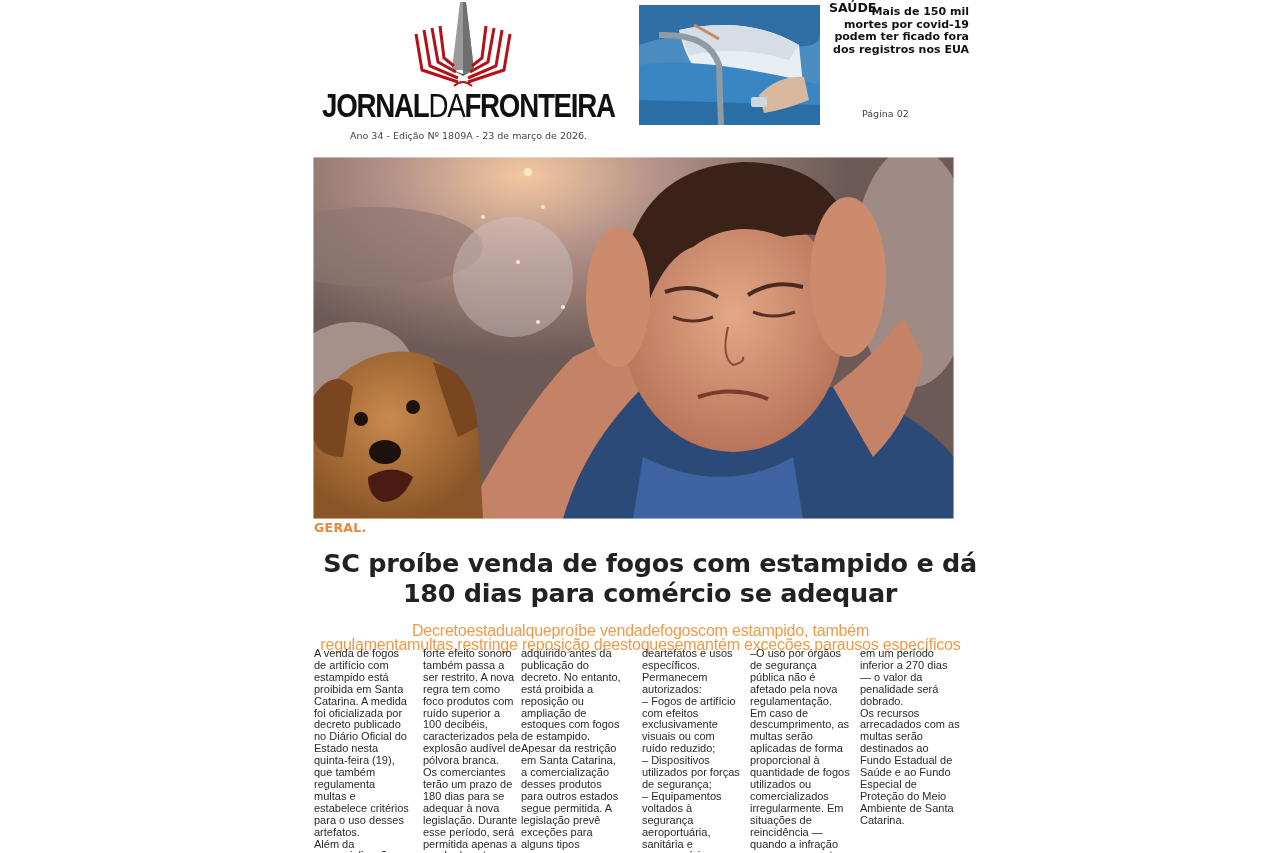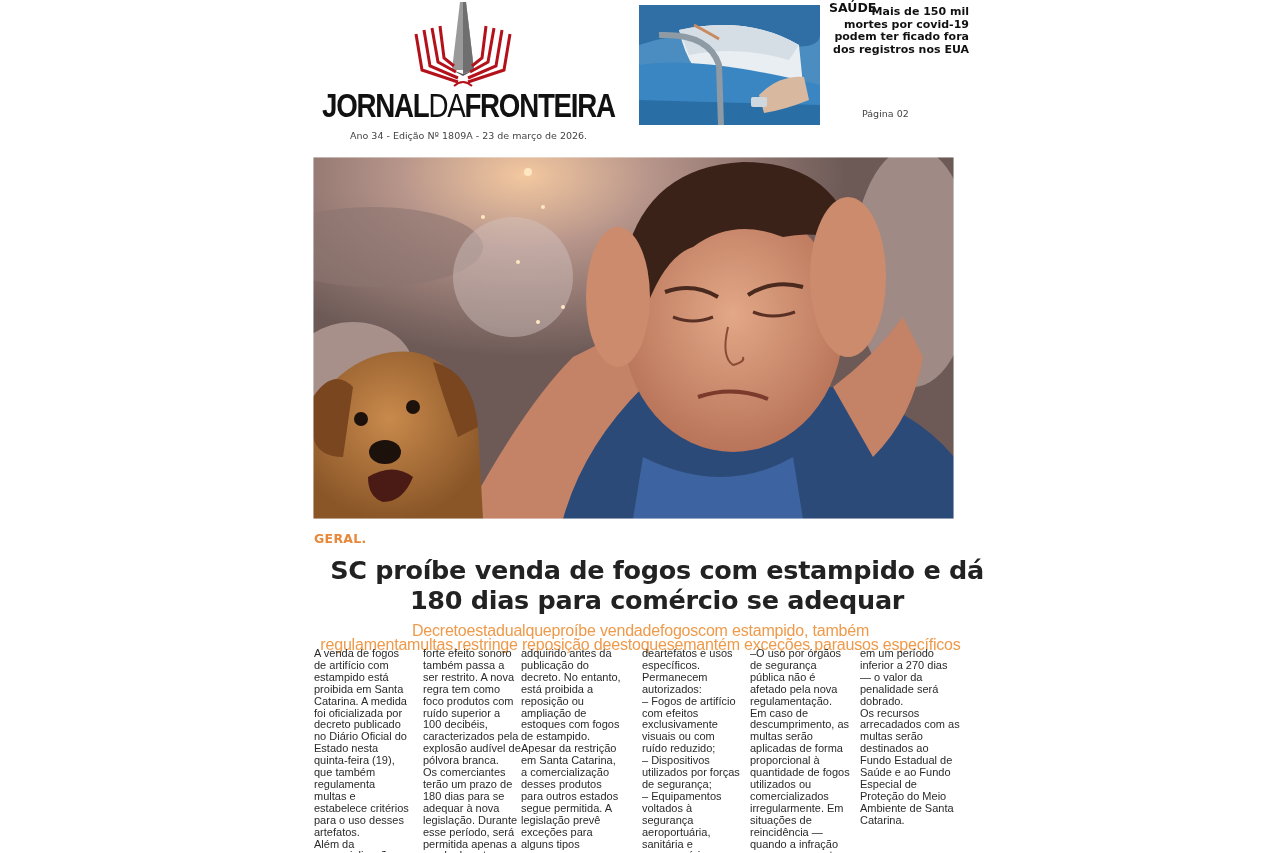--- a/index.html
+++ b/index.html
@@ -36,21 +36,21 @@
   #side-page { left: 862px; top: 108px; font-size: 9.5px; color: #444; }
 
   
   #hero-photo {
     left: 313px; top: 157px; width: 641px; height: 362px; overflow: hidden;
     background: #6b5a55;
   }
 
   
   #section-kicker {
-    left: 314px; top: 531px; font-size: 12.5px; font-weight: bold; color: #e8883a;
+    left: 314px; top: 520px; font-size: 12.5px; font-weight: bold; color: #e8883a;
     font-family: "DejaVu Sans", sans-serif; letter-spacing: 0.3px;
   }
   #headline {
     left: 300px; top: 548px; width: 700px; text-align: center;
     font-family: "DejaVu Sans", sans-serif; font-weight: bold; font-size: 25.5px;
     line-height: 30px; color: #222; letter-spacing: -0.3px;
   }
   #subheadline {
     left: 313px; top: 624px; width: 655px; text-align: center;
     font-family: Liberation Sans, sans-serif; font-size: 16px; line-height: 13.5px;
@@ -180,21 +180,21 @@
     <path d="M120,205 Q160,215 165,270 L145,280 Q130,240 120,205 Z" fill="#7a4620"></path>
     <circle cx="48" cy="262" r="7" fill="#1c110b"></circle>
     <circle cx="100" cy="250" r="7" fill="#1c110b"></circle>
     <ellipse cx="72" cy="295" rx="16" ry="12" fill="#1c110b"></ellipse>
     <path d="M55,320 Q80,305 100,320 Q90,345 70,345 Q55,340 55,320 Z" fill="#4a1a14"></path>
     <rect x="0" y="0" width="641" height="362" fill="none" stroke="#eeeeee" stroke-width="1"></rect>
   </svg>
 </div>
 
 <div id="section-kicker" class="abs">GERAL.</div>
-<h1 id="headline" class="abs" style="margin:7px;">SC proíbe venda de fogos com estampido e dá 180 dias para comércio se adequar</h1>
+<h1 id="headline" class="abs" style="margin:0;">SC proíbe venda de fogos com estampido e dá 180 dias para comércio se adequar</h1>
 <div id="subheadline" class="abs">Decretoestadualqueproíbe vendadefogoscom estampido, também regulamentamultas,restringe reposição deestoquesemantém exceções parausos específicos</div>
 
 <div id="col-1" class="col">   A venda de fogos de artifício com estampido está proibida em Santa Catarina. A medida foi oficializada por decreto publicado no Diário Oficial do Estado nesta quinta-feira (19), que também regulamenta multas e estabelece critérios para o uso desses artefatos.
    Além da comercialização, o uso de fogos com</div>
 <div id="col-2" class="col">forte efeito sonoro também passa a ser restrito. A nova regra tem como foco produtos com ruído superior a 100 decibéis, caracterizados pela explosão audível de pólvora branca.
    Os comerciantes terão um prazo de 180 dias para se adequar à nova legislação. Durante esse período, será permitida apenas a venda do estoque</div>
 <div id="col-3" class="col">adquirido antes da publicação do decreto. No entanto, está proibida a reposição ou ampliação de estoques com fogos de estampido.
    Apesar da restrição em Santa Catarina, a comercialização desses produtos para outros estados segue permitida. A legislação prevê exceções para alguns tipos</div>
 <div id="col-4" class="col">deartefatos e usos específicos. Permanecem autorizados:
    – Fogos de artifício com efeitos exclusivamente visuais ou com ruído reduzido;

